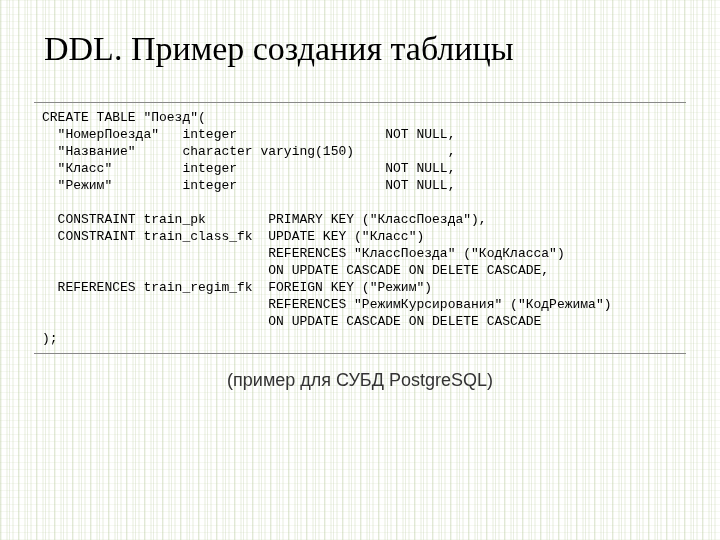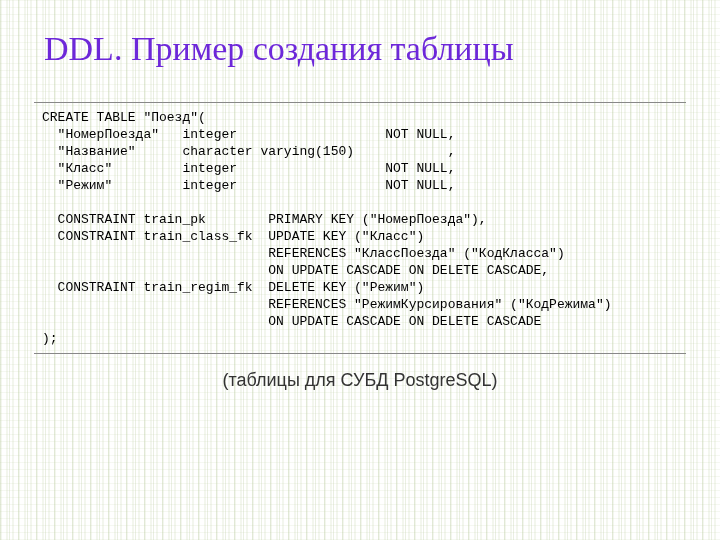--- a/index.html
+++ b/index.html
@@ -36,21 +36,21 @@
     position: relative;
     width: 720px;
     height: 540px;
     box-sizing: border-box;
   }
   .title {
     position: absolute;
     top: 30px;
     left: 44px;
     font-size: 34px;
-    color: #6d28d9;
+    color: #000000;
     font-weight: normal;
   }
   .code-box {
     position: absolute;
     top: 102px;
     left: 34px;
     right: 34px;
     border-top: 1px solid #888;
     border-bottom: 1px solid #888;
     background: rgba(255,255,255,0.0);
@@ -79,23 +79,23 @@
   <div class="bg-pattern"></div>
 
   <div class="title">DDL. Пример создания таблицы</div>
 
   <div class="code-box"><span>CREATE TABLE "Поезд"(</span>
 <span>  "НомерПоезда"   integer                   NOT NULL,</span>
 <span>  "Название"      character varying(150)            ,</span>
 <span>  "Класс"         integer                   NOT NULL,</span>
 <span>  "Режим"         integer                   NOT NULL,</span>
 <span></span>
-<span>  CONSTRAINT train_pk        PRIMARY KEY ("НомерПоезда"),</span>
+<span>  CONSTRAINT train_pk        PRIMARY KEY ("КлассПоезда"),</span>
 <span>  CONSTRAINT train_class_fk  UPDATE KEY ("Класс")</span>
 <span>                             REFERENCES "КлассПоезда" ("КодКласса")</span>
 <span>                             ON UPDATE CASCADE ON DELETE CASCADE,</span>
-<span>  CONSTRAINT train_regim_fk  DELETE KEY ("Режим")</span>
+<span>  REFERENCES train_regim_fk  FOREIGN KEY ("Режим")</span>
 <span>                             REFERENCES "РежимКурсирования" ("КодРежима")</span>
 <span>                             ON UPDATE CASCADE ON DELETE CASCADE</span>
 <span>);</span></div>
 
-  <div class="caption">(таблицы для СУБД PostgreSQL)</div>
+  <div class="caption">(пример для СУБД PostgreSQL)</div>
 </div>
 
 </body></html>

